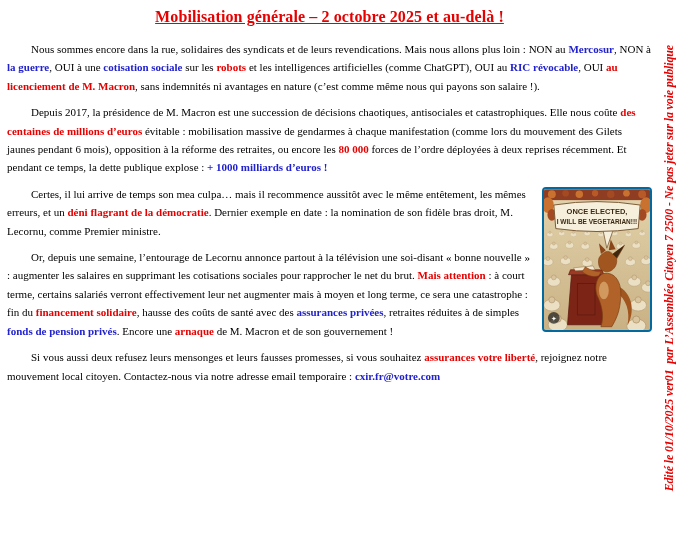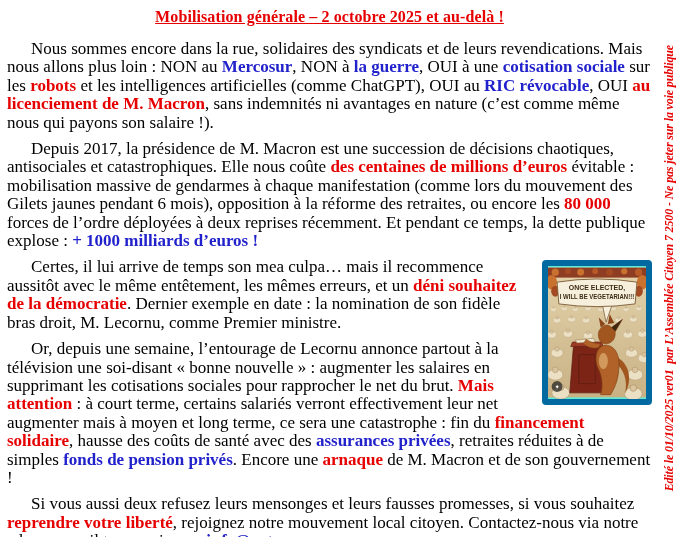--- a/index.html
+++ b/index.html
@@ -18,35 +18,35 @@
     text-align:center;
     color:var(--red);
     font-weight:bold;
     font-size:16px;
     text-decoration:underline;
     margin:3px 0 14px 0;
     letter-spacing:.1px;
   }
 
   .content p{
-    font-size:17px;
+    font-size:11px;
     line-height:18.4px;
     margin:0 0 8px 0;
     text-indent:24px;
     text-align:left;
   }
   .seg-normal{color:var(--ink);}
   .seg-red-bold{color:var(--red);font-weight:bold;}
   .seg-blue-bold{color:var(--blue);font-weight:bold;}
 
   .cartoon-float{
     float:right;
     width:110px;height:145px;
     margin:2px 0 4px 10px;
-    border:6px solid #0369a1;
+    border:2px solid #0369a1;
     border-radius:4px;
     overflow:hidden;
     background:#5eead4;
   }
   .cartoon-float svg{display:block;width:100%;height:100%;}
 
   .side-note{
     position:absolute;
     top:0;right:0;
     width:30px;height:537px;
@@ -162,24 +162,24 @@
           <text x="54" y="35" text-anchor="middle" font-family="Liberation Sans, sans-serif" font-weight="bold" font-size="7" fill="#3c2b14" textLength="82" lengthAdjust="spacingAndGlyphs">I WILL BE VEGETARIAN!!!</text>
         </g>
 
         <g>
           <circle cx="10" cy="131" r="6" fill="rgba(30,30,30,0.72)"></circle>
           <text x="10" y="134" text-anchor="middle" font-size="7" fill="#ffffff">✦</text>
         </g>
       </svg>
     </div>
 
-    <p><span class="seg-normal">Certes, il lui arrive de temps son mea culpa… mais il recommence aussitôt avec le même entêtement, les mêmes erreurs, et un </span><span class="seg-red-bold">déni souhaitez de la démocratie</span><span class="seg-normal">. Dernier exemple en date : la nomination de son fidèle bras droit, M. Lecornu, comme Premier ministre.</span></p>
+    <p><span class="seg-normal">Certes, il lui arrive de temps son mea culpa… mais il recommence aussitôt avec le même entêtement, les mêmes erreurs, et un </span><span class="seg-red-bold">déni flagrant de la démocratie</span><span class="seg-normal">. Dernier exemple en date : la nomination de son fidèle bras droit, M. Lecornu, comme Premier ministre.</span></p>
 
     <p><span class="seg-normal">Or, depuis une semaine, l’entourage de Lecornu annonce partout à la télévision une soi-disant « bonne nouvelle » : augmenter les salaires en supprimant les cotisations sociales pour rapprocher le net du brut. </span><span class="seg-red-bold">Mais attention</span><span class="seg-normal"> : à court terme, certains salariés verront effectivement leur net augmenter mais à moyen et long terme, ce sera une catastrophe : fin du </span><span class="seg-red-bold">financement solidaire</span><span class="seg-normal">, hausse des coûts de santé avec des </span><span class="seg-blue-bold">assurances privées</span><span class="seg-normal">, retraites réduites à de simples </span><span class="seg-blue-bold">fonds de pension privés</span><span class="seg-normal">. Encore une </span><span class="seg-red-bold">arnaque</span><span class="seg-normal"> de M. Macron et de son gouvernement !</span></p>
 
-    <p><span class="seg-normal">Si vous aussi deux refusez leurs mensonges et leurs fausses promesses, si vous souhaitez </span><span class="seg-red-bold">reprendre votre liberté</span><span class="seg-normal">, rejoignez notre mouvement local citoyen. Contactez-nous via notre adresse email temporaire : </span><span class="seg-blue-bold">cxir.fr@votre.com</span></p>
+    <p><span class="seg-normal">Si vous aussi deux refusez leurs mensonges et leurs fausses promesses, si vous souhaitez </span><span class="seg-red-bold">assurances votre liberté</span><span class="seg-normal">, rejoignez notre mouvement local citoyen. Contactez-nous via notre adresse email temporaire : </span><span class="seg-blue-bold">cxir.fr@votre.com</span></p>
 
   </div>
 </div>
 
 <div class="side-note">
   <span class="side-note-text">Edité le 01/10/2025 ver01  par L’Assemblée Citoyen 7 2500 - Ne pas jeter sur la voie publique</span>
 </div>
 
 </body></html>

